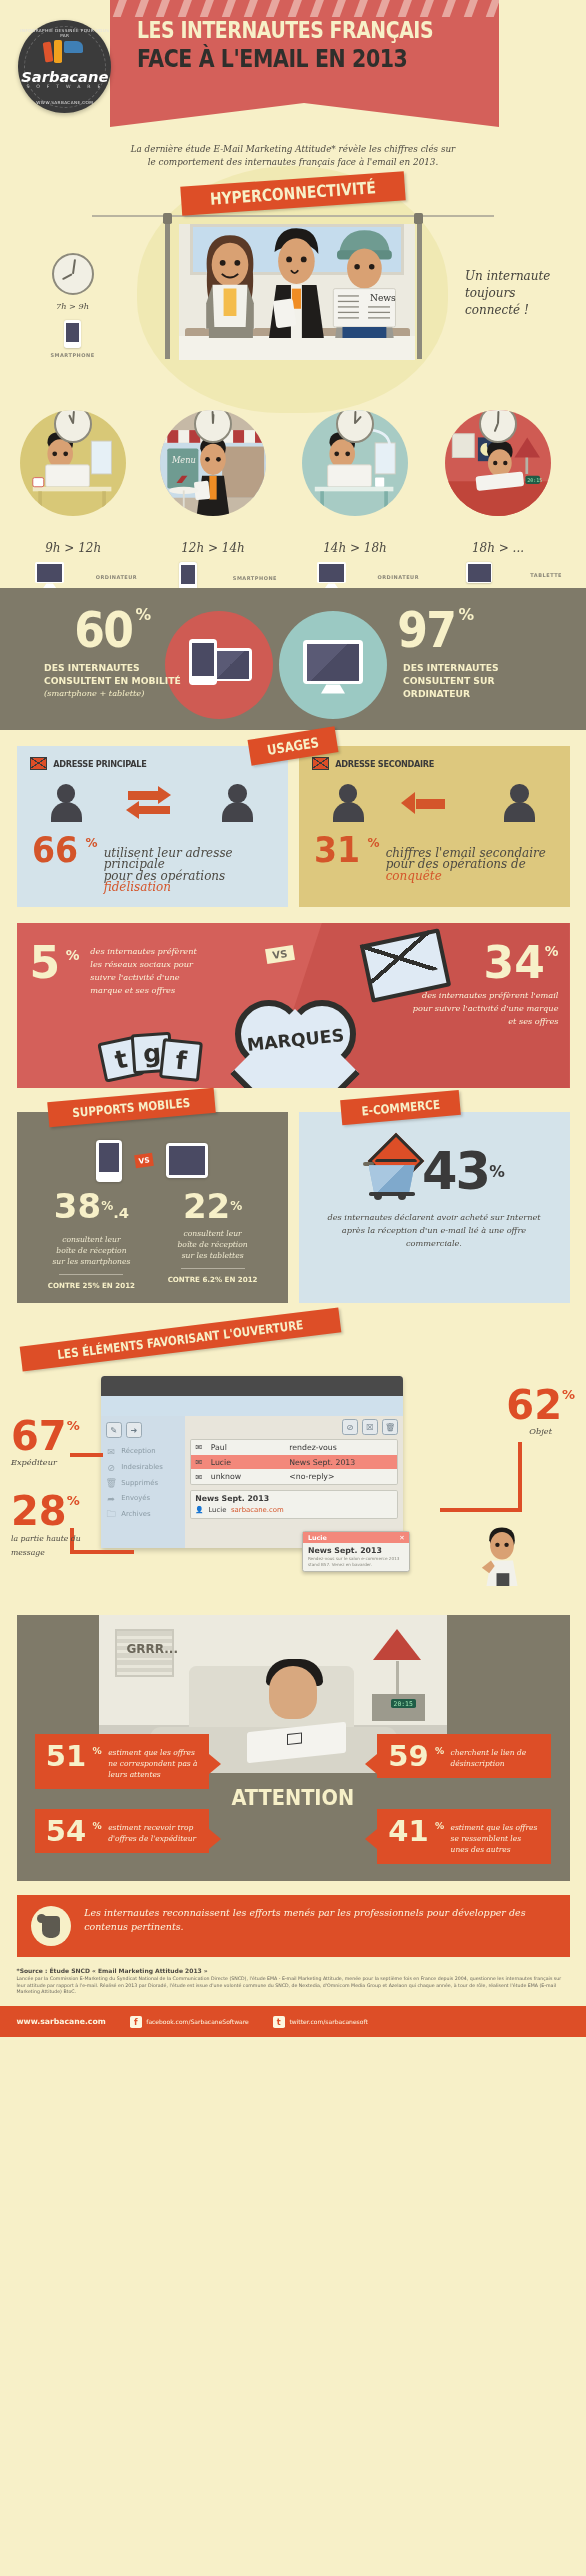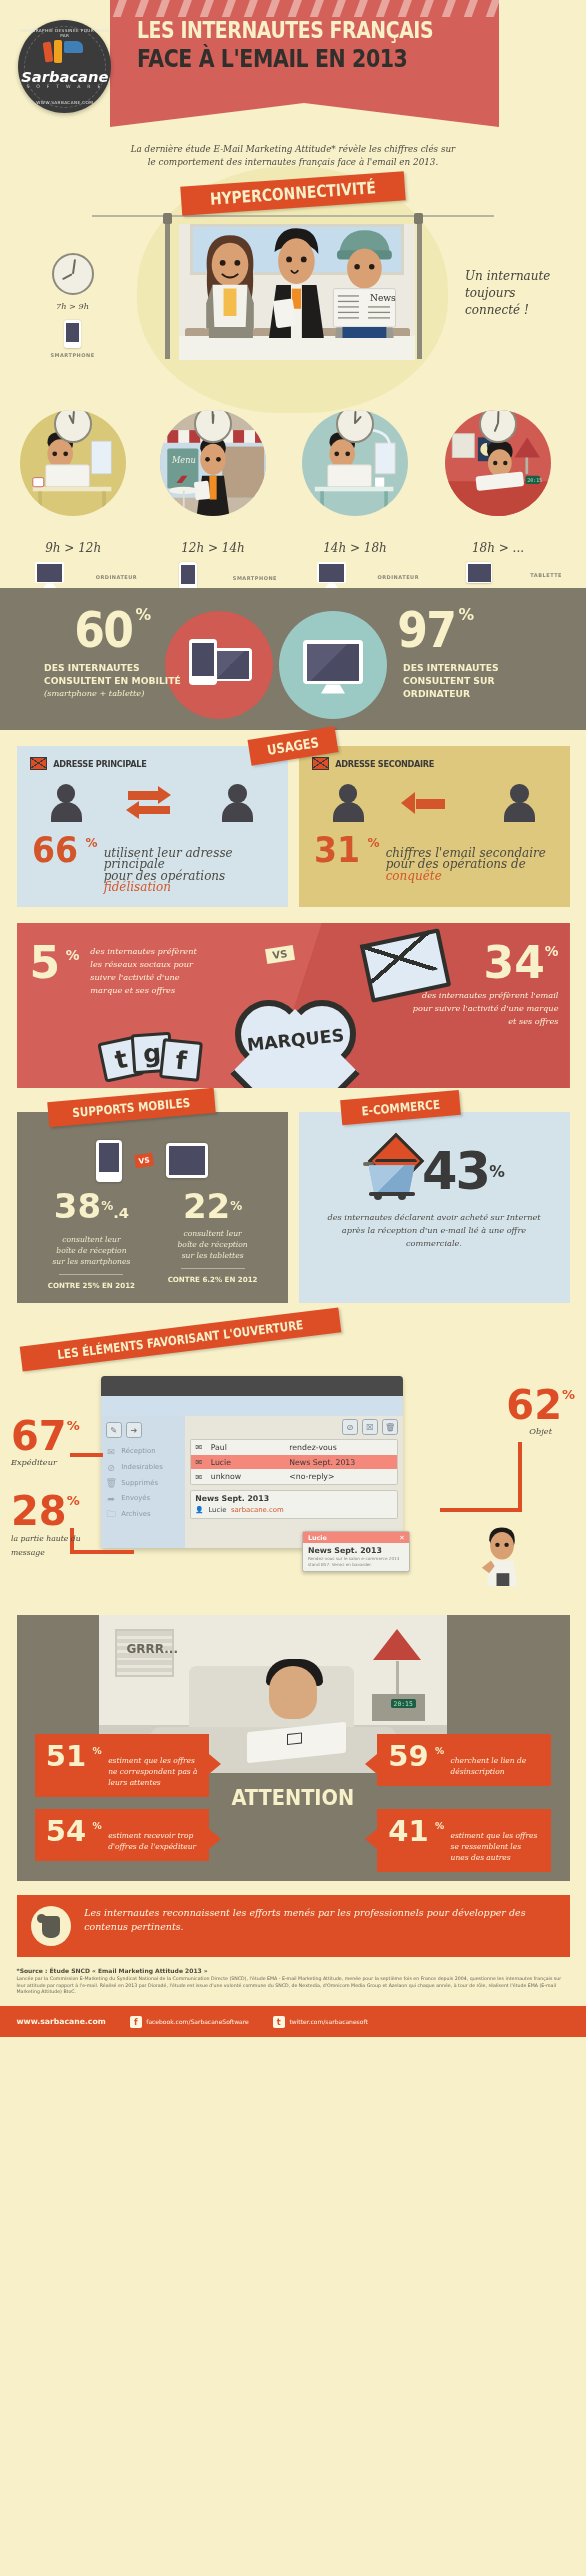--- a/index.html
+++ b/index.html
@@ -356,21 +356,21 @@
   .att .p-hair{ position:absolute; left:167px; top:44px; width:57px;height:27.5px;border-radius:26px 26px 5.5px 5.5px;background:#1e1c1a;}
   .att .p-laptop{ position:absolute; left:148px; top:112px; width:99px;height:31px;background:#f4f3ee; transform:skewY(-6deg); border-radius:2.7px;}
   .grr{ position:absolute; left:110px; top:27.5px; font-family:"DejaVu Sans", sans-serif; font-weight:bold;
     font-size:12px; color:#6b675a; z-index:4;}
   .att-title{ position:absolute; left:0; right:0; top:170px; text-align:center;
     font-family:"DejaVu Sans", sans-serif; font-weight:bold; font-size:22px; color:#f7f0c8; letter-spacing:0px;}
   .att-title span{ display:inline-block; transform:scaleX(.88);}
   .abox{ position:absolute; background:#dd4e27; padding:9.2px 11px; display:flex; gap:6.4px; align-items:flex-start; z-index:6;}
   .abox .n{ font-family:"DejaVu Sans", sans-serif; font-weight:bold; font-size:29px; color:#f7f0c8; line-height:26px;}
   .abox .pc{ font-family:"DejaVu Sans", sans-serif; font-weight:bold; font-size:9.2px; color:#f7f0c8; margin-top:1.8px;}
-  .abox .t{ font-family:"DejaVu Serif", serif; font-style:italic; font-size:7.5px; line-height:11px; color:#fbf1da; margin-top:12px;}
+  .abox .t{ font-family:"DejaVu Serif", serif; font-style:italic; font-size:7.5px; line-height:11px; color:#fbf1da; margin-top:4px;}
   .abox.tl{ left:18.3px; top:119px; width:174px;}
   .abox.tr{ right:18.3px; top:119px; width:174px;}
   .abox.bl{ left:18.3px; top:194px; width:174px;}
   .abox.br{ right:18.3px; top:194px; width:174px;}
   .abox .notch{ position:absolute; top:20px; width:0;height:0;
     border-top:10px solid transparent;border-bottom:10px solid transparent;}
   .abox.tl .notch,.abox.bl .notch{ right:-12px; border-left:12px solid #dd4e27;}
   .abox.tr .notch,.abox.br .notch{ left:-12px; border-right:12px solid #dd4e27;}
 
   

